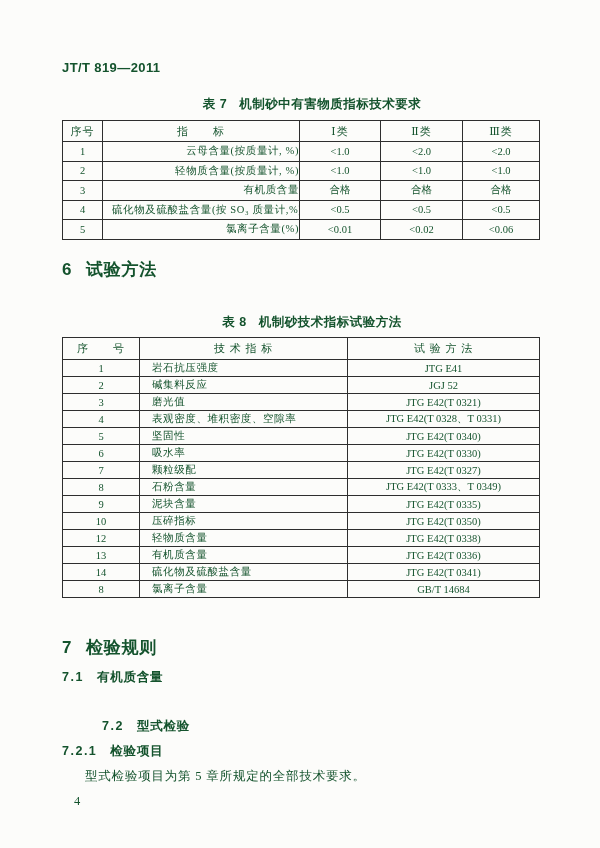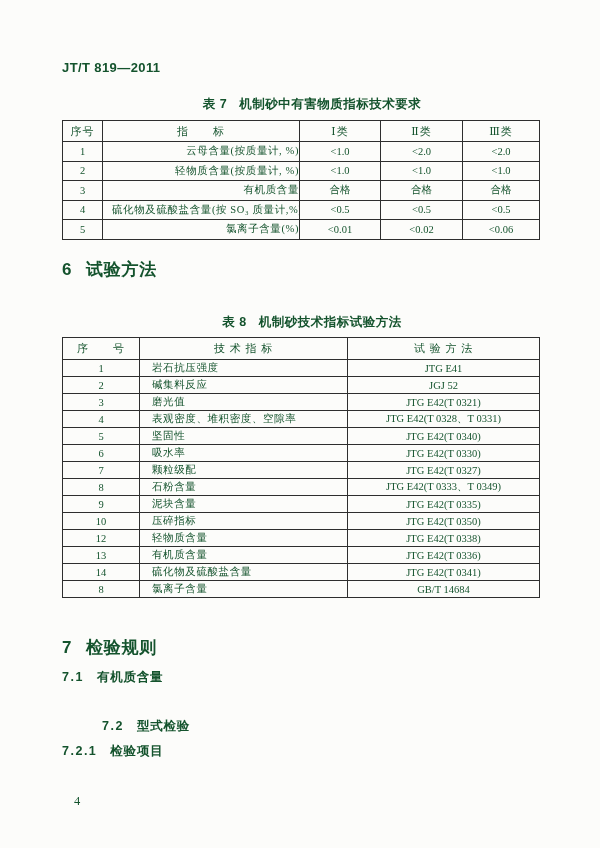--- a/index.html
+++ b/index.html
@@ -226,16 +226,17 @@
 
 
   <div class="sec-h h2" style="top:718px;margin-left:40px;">
     <span class="num">7.2</span><span>型式检验</span>
   </div>
 
   <div class="sec-h h2" style="top:743px;">
     <span class="num">7.2.1</span><span>检验项目</span>
   </div>
 
+  <div class="para" style="top:768px;">型式检验项目为第 5 章所规定的全部技术要求。</div>
 
   <div class="page-num">4</div>
 
 </div>
 
 </body></html>

